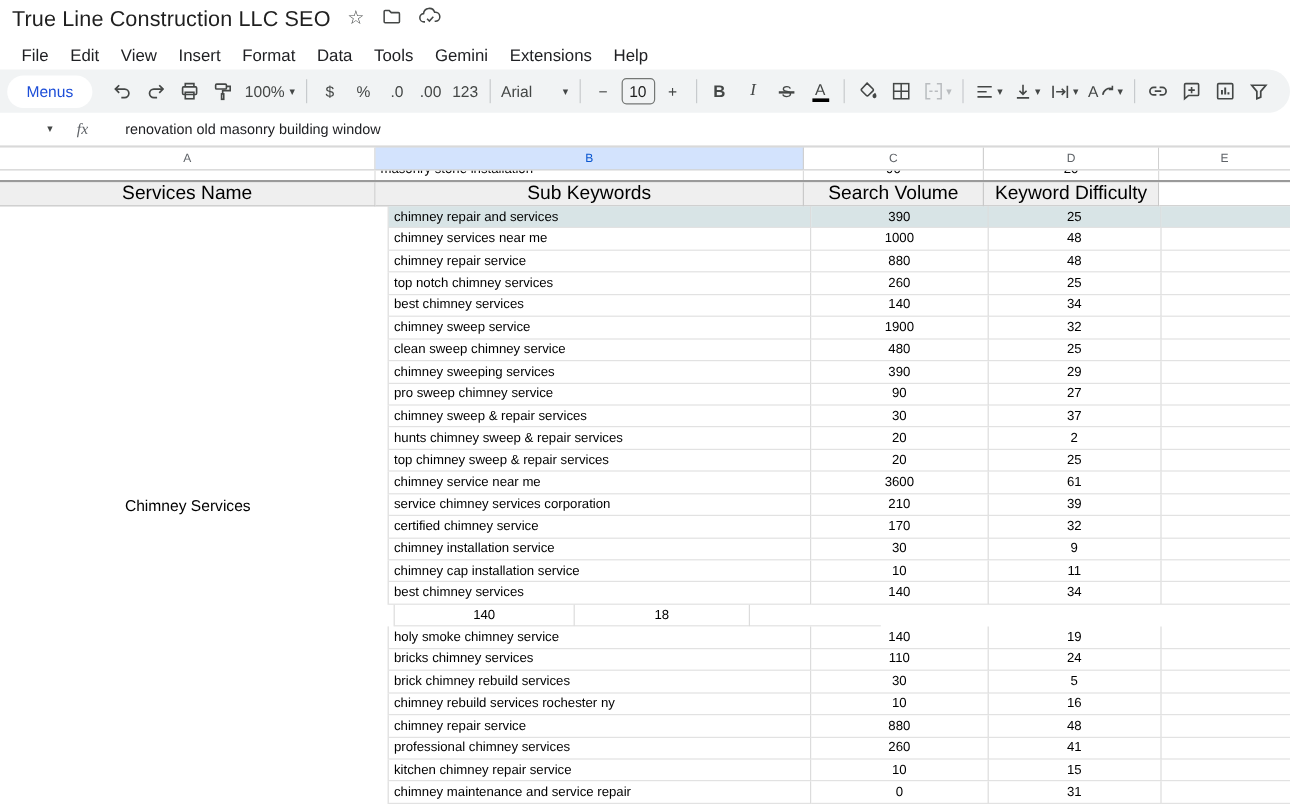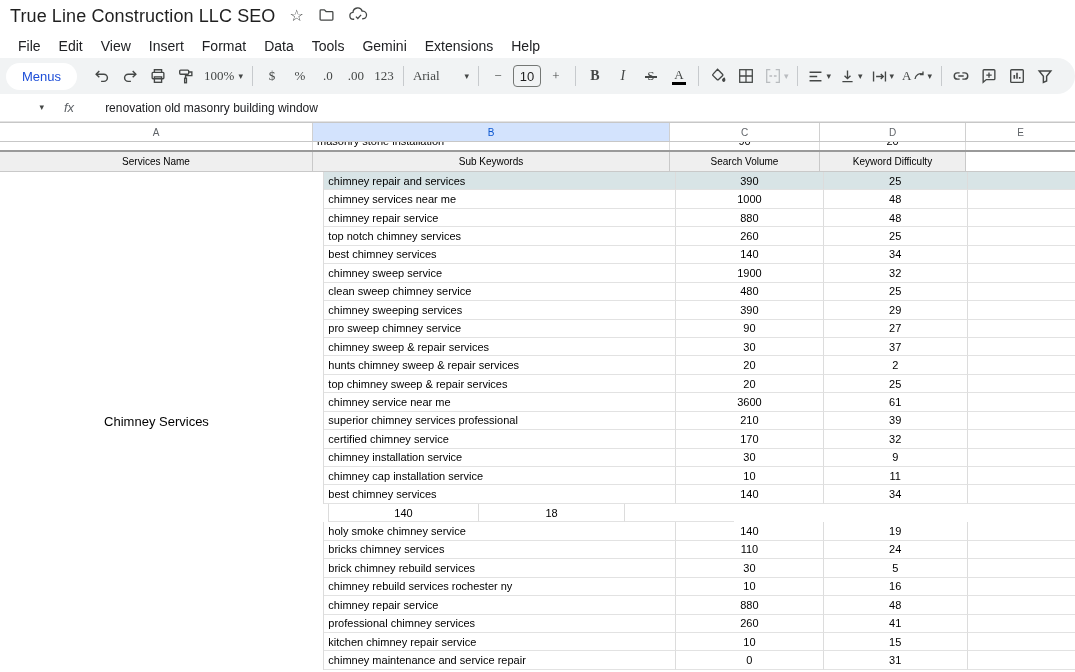--- a/index.html
+++ b/index.html
@@ -14,40 +14,40 @@
   .glyph-icon { font-size:16px; line-height:1; color:#444746; }
   .menu-row { display:flex; align-items:flex-end; height:24px; gap:2px; }
   .menu-item { font-size:14px; color:#202124; padding:2px 8px; border-radius:4px; cursor:default; }
 
   
   .toolbar { height:36px; margin:2px 0 0 0; background:#f1f3f4; border-radius:0 20px 20px 0;
              display:flex; align-items:center; padding:0 8px 0 6px; gap:2px; }
   .menus-pill { background:#fff; border-radius:16px; padding:6px 16px; font-size:13px;
                 color:#1d4ed8; margin-right:10px; }
   .tb-btn { min-width:26px; height:26px; display:flex; align-items:center; justify-content:center;
-            border-radius:4px; color:#444746; font-size:13px; gap:2px; padding:0 3px;font-family:Liberation Serif, serif; }
+            border-radius:4px; color:#444746; font-size:13px; gap:2px; padding:0 3px; }
   .tb-btn svg { display:block; }
   .tb-divider { width:1px; height:20px; background:#c7cacd; margin:0 4px; }
   .caret { font-size:9px; color:#444746; line-height:1; }
   .zoom-ctl { display:flex; align-items:center; gap:4px; }
   .fontname { width:62px; justify-content:space-between; }
   .fontsize-box { width:28px; height:22px; border:1px solid #747775; border-radius:4px;
                   display:flex; align-items:center; justify-content:center; font-size:13px; color:#1f1f1f; }
   .bold-b { font-weight:bold; font-size:14px; }
   .italic-i { font-style:italic; font-family:"Liberation Serif", serif; font-size:14px; }
   .strike-s { font-size:13px; position:relative; }
   .strike-s:after { content:""; position:absolute; left:-2px; right:-2px; top:52%; height:1.4px; background:#444746; }
   .textcolor-a { display:flex; flex-direction:column; align-items:center; line-height:1; }
   .textcolor-a .a { font-size:13px; }
   .textcolor-a .bar { width:14px; height:3px; background:#000; margin-top:1px; }
 
   
   .formula-bar { height:28px; display:flex; align-items:center; border-bottom:1px solid #e3e3e3; }
   .namebox { width:52px; display:flex; justify-content:flex-end; padding-right:8px; }
-  .fx { font-style:italic; font-family:Liberation Sans, sans-serif; font-size:13px; color:#5f6368; margin:0 10px 0 12px; }
+  .fx { font-style:italic; font-family:Liberation Serif, serif; font-size:13px; color:#5f6368; margin:0 10px 0 12px; }
   .formula-value { font-size:12px; color:#202124;margin-left:21px; }
 
   
   .sheet { position:relative; width:1075px; height:548px; }
   .flexrow { display:flex; }
   .ca { width:313px; } .cb { width:357px; } .cc { width:150px; } .cd { width:146px; } .ce { width:109px; }
 
   .col-headers { height:20px; border-top:1px solid #c7c7c7; border-bottom:1px solid #c7c7c7; }
   .col-h { display:flex; align-items:center; justify-content:center; font-size:10px; color:#5f6368;
            border-right:1px solid #d0d0d0; background:#fff; }
@@ -57,21 +57,21 @@
   .partial-row { height:8px; overflow:hidden; }
   .partial-row > div { border-right:1px solid #dcdcdc; height:100%; overflow:hidden; }
   .partial-row > div:last-child { border-right:none; }
   .clip-txt { display:block; font-size:11px; line-height:16px; margin-top:-9px; color:#000;
               padding-left:4px; white-space:nowrap; }
   .clip-num { text-align:center; padding-left:0; }
 
   .freeze-divider { height:2px; background:#9a9a9a; }
 
   .header-row { height:20px; }
-  .header-cell { display:flex; align-items:center; justify-content:center; font-size:10px; color:#000;
+  .header-cell { display:flex; align-items:center; justify-content:center; font-size:16px; color:#000;
                  background:#efefef; border-right:1px solid #c9c9c9; border-bottom:1px solid #c9c9c9; }
   .header-cell.empty { background:#fff; }
   .header-cell:last-child { border-right:none; }
 
   .rows { height:498px; display:flex; flex-direction:column;padding-left:16px; }
   .row { flex:1; display:flex; }
   .cell { border-right:1px solid #dcdcdc; border-bottom:1px solid #e2e2e2; display:flex; align-items:center;
           font-size:11px; color:#000; overflow:hidden; white-space:nowrap; }
   .cell.kw { padding-left:4px; }
   .cell.num { justify-content:center; }
@@ -392,21 +392,21 @@
       </div>
       <div class="row">
         <div class="cell ca colA"></div>
         <div class="cell cb kw">chimney service near me</div>
         <div class="cell cc num">3600</div>
         <div class="cell cd num">61</div>
         <div class="cell ce"></div>
       </div>
       <div class="row">
         <div class="cell ca colA"></div>
-        <div class="cell cb kw">superior chimney services professional</div>
+        <div class="cell cb kw">service chimney services corporation</div>
         <div class="cell cc num">210</div>
         <div class="cell cd num">39</div>
         <div class="cell ce"></div>
       </div>
       <div class="row">
         <div class="cell ca colA"></div>
         <div class="cell cb kw">certified chimney service</div>
         <div class="cell cc num">170</div>
         <div class="cell cd num">32</div>
         <div class="cell ce"></div>

